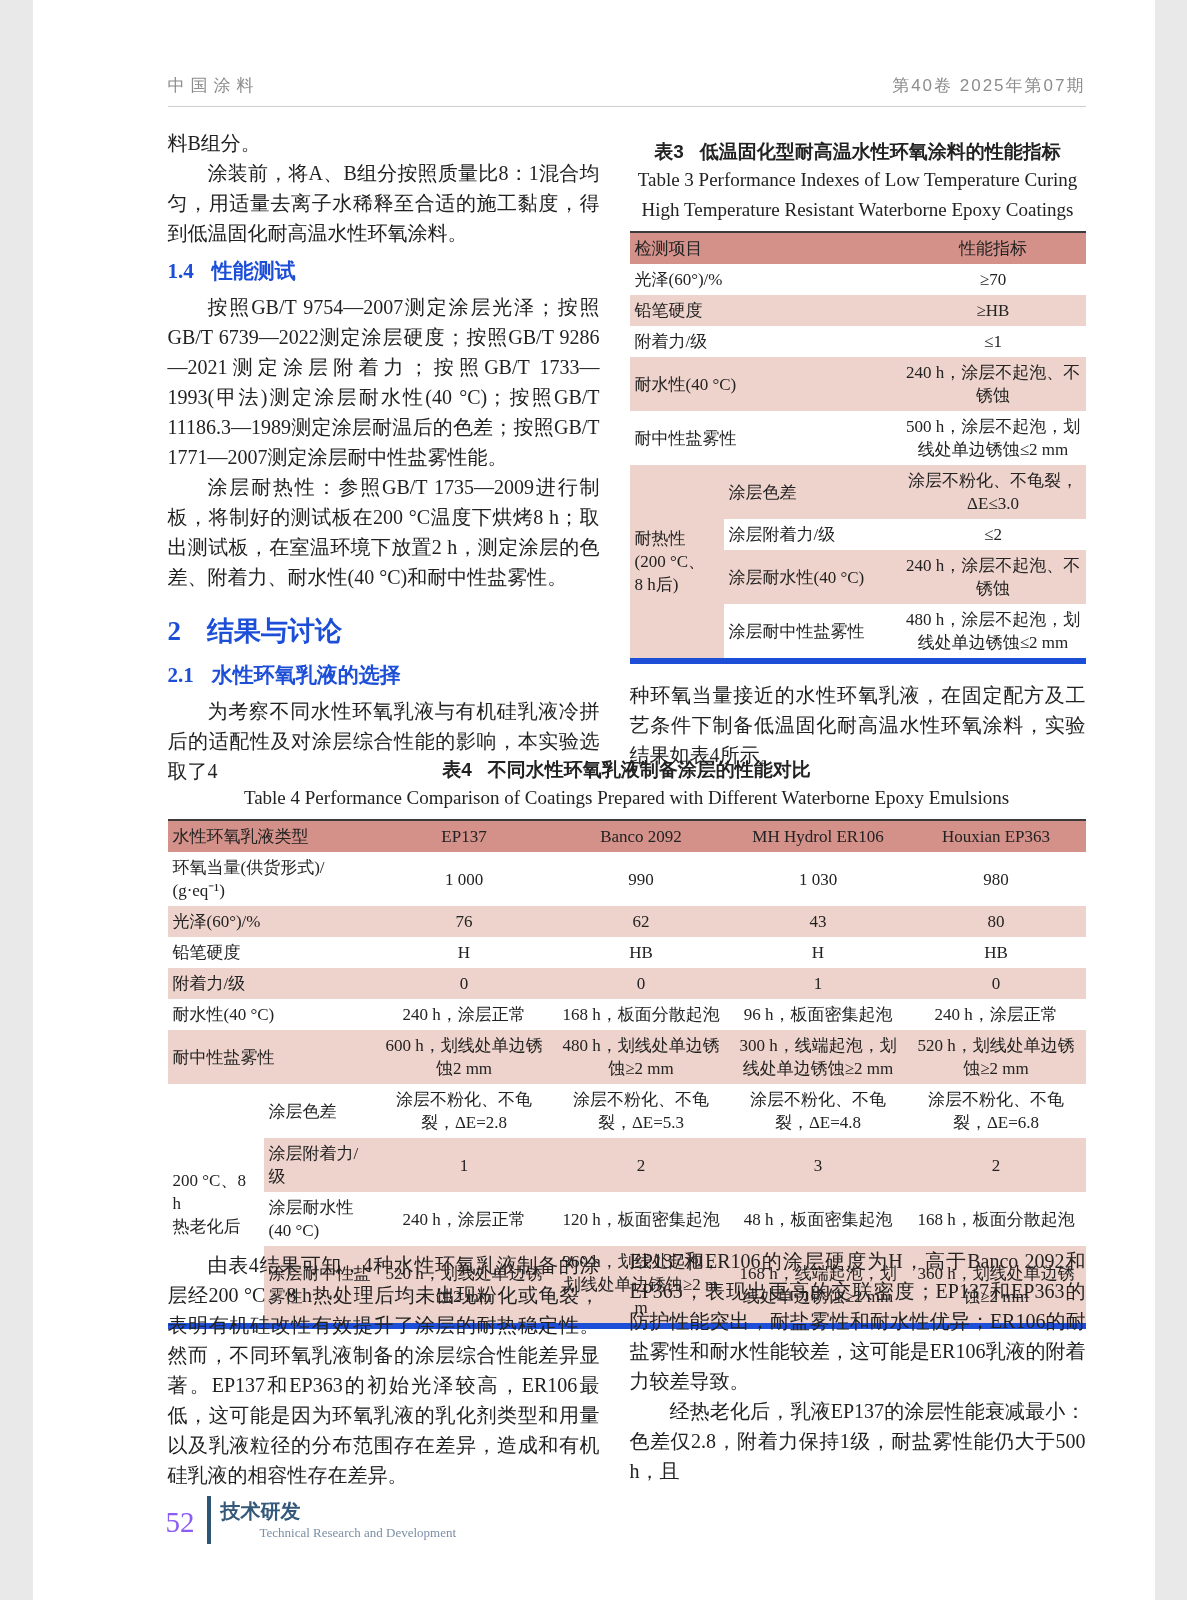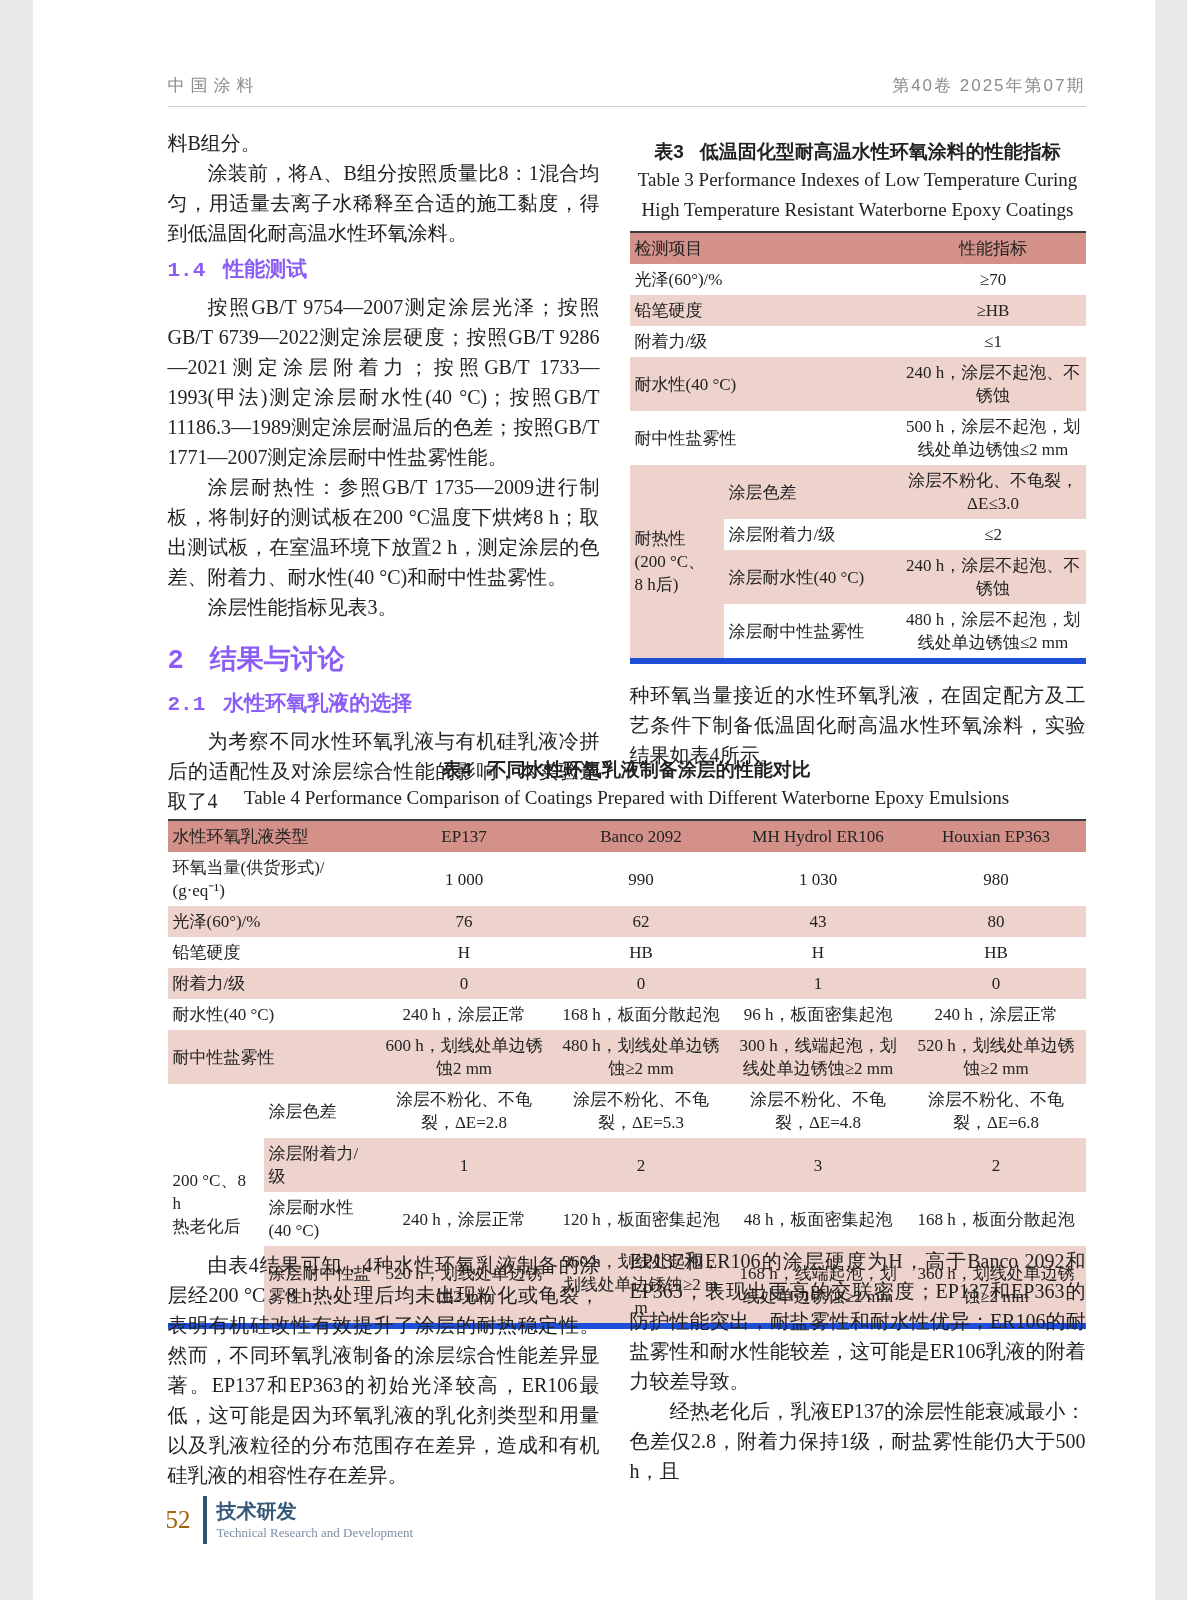--- a/index.html
+++ b/index.html
@@ -20,21 +20,21 @@
   .page-head .issue{letter-spacing:2px;}
   
   .col{position:absolute;font-size:20px;line-height:30px;text-align:justify;}
   .col p{margin:0;}
   .col p.indent{text-indent:2em;}
   #col-left-top{left:135px;top:128px;width:432px;}
   #col-left-bottom{left:135px;top:1250px;width:432px;}
   #col-right-bottom{left:597px;top:1246px;width:456px;}
   #col-right-bottom p+p{margin-top:0;}
   
-  .h-red{color:#8b5cf6;font-family:Liberation Mono, monospace;font-weight:bold;}
+  .h-red{color:#1d4ed8;font-family:Liberation Serif, serif;font-weight:bold;}
   .h-sub{font-size:21px;line-height:30px;margin:8px 0 6px 0;}
   .h-main{font-size:27px;line-height:34px;margin:22px 0 12px 0;}
   .h-red .num{margin-right:18px;}
   .h-main .num{margin-right:26px;}
   
   .cap-zh{
     font-family:"Liberation Sans",sans-serif;font-weight:bold;
     font-size:19px;line-height:27px;text-align:center;margin:0;
   }
   .cap-zh .gap{display:inline-block;width:16px;}
@@ -53,51 +53,50 @@
   table.perf .hdr{background:#d39189;}
   table.perf .shade{background:#eed3cc;}
   table.perf .pre{white-space:pre-line;}
   #table3-wrap{position:absolute;left:597px;top:138px;width:456px;}
   #table3{width:456px;margin-top:4px;}
   #table4-section{position:absolute;left:135px;top:756px;width:918px;}
   #table4{width:918px;margin-top:3px;}
   
   .footer{position:absolute;left:133px;top:1496px;display:flex;align-items:flex-start;}
   .footer .pageno{
-    font-size:25px;color:#a16207;font-family:"Liberation Serif",serif;
+    font-size:29px;color:#8b5cf6;font-family:"Liberation Serif",serif;
     margin-top:10px;margin-right:12px;text-align:right;
   }
   .footer .bar{width:4px;height:48px;background:#2f5575;margin-right:10px;}
   .footer .sec-zh{
     font-family:"Liberation Sans",sans-serif;font-weight:bold;
     font-size:20px;color:#33587a;line-height:26px;margin-top:2px;
   }
   .footer .sec-en{
-    font-family:"Liberation Serif",serif;font-size:13px;color:#7a8fa6;line-height:18px;
+    font-family:"Liberation Serif",serif;font-size:13px;color:#7a8fa6;line-height:18px;margin-left:39px;
   }
 </style>
 </head>
 <body>
 
 <div class="page">
 
   <div class="page-head">
     <span class="journal">中国涂料</span>
     <span class="issue">第40卷  2025年第07期</span>
   </div>
 
   <div class="col" id="col-left-top">
     <p>料B组分。</p>
     <p class="indent">涂装前，将A、B组分按照质量比8：1混合均匀，用适量去离子水稀释至合适的施工黏度，得到低温固化耐高温水性环氧涂料。</p>
     <div class="h-red h-sub">
       <span class="num">1.4</span><span>性能测试</span>
     </div>
     <p class="indent">按照GB/T 9754—2007测定涂层光泽；按照GB/T 6739—2022测定涂层硬度；按照GB/T 9286—2021测定涂层附着力；按照GB/T 1733—1993(甲法)测定涂层耐水性(40 °C)；按照GB/T 11186.3—1989测定涂层耐温后的色差；按照GB/T 1771—2007测定涂层耐中性盐雾性能。</p>
     <p class="indent">涂层耐热性：参照GB/T 1735—2009进行制板，将制好的测试板在200 °C温度下烘烤8 h；取出测试板，在室温环境下放置2 h，测定涂层的色差、附着力、耐水性(40 °C)和耐中性盐雾性。</p>
-    <p class="indent">涂层性能指标见表3。</p>
     <div class="h-red h-main">
       <span class="num">2</span><span>结果与讨论</span>
     </div>
     <div class="h-red h-sub">
       <span class="num">2.1</span><span>水性环氧乳液的选择</span>
     </div>
     <p class="indent">为考察不同水性环氧乳液与有机硅乳液冷拼后的适配性及对涂层综合性能的影响，本实验选取了4</p>
   </div>
 
   <div id="table3-wrap">

